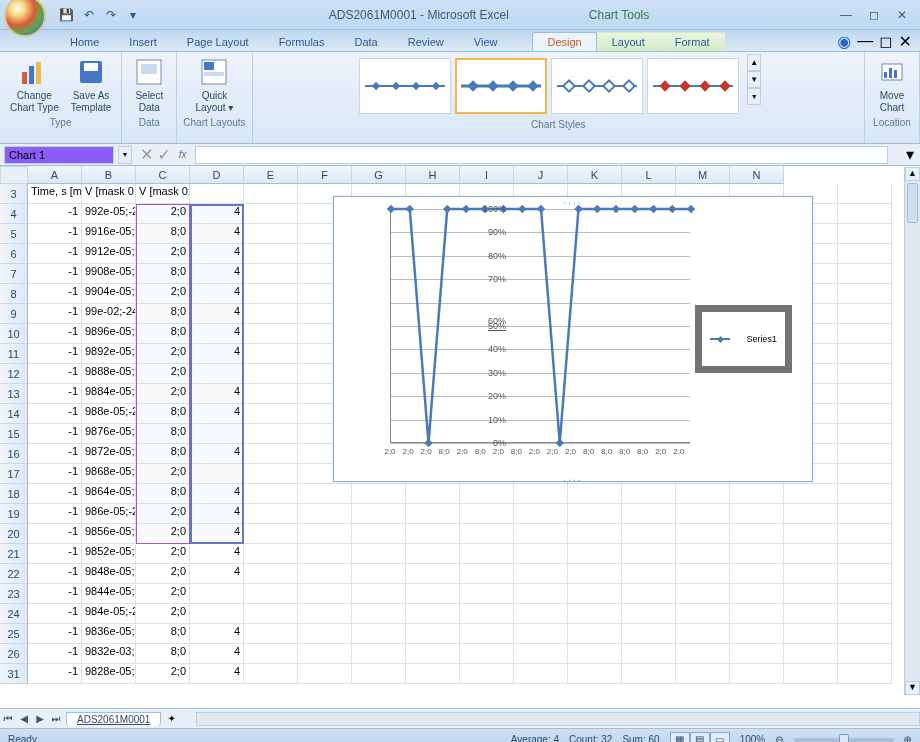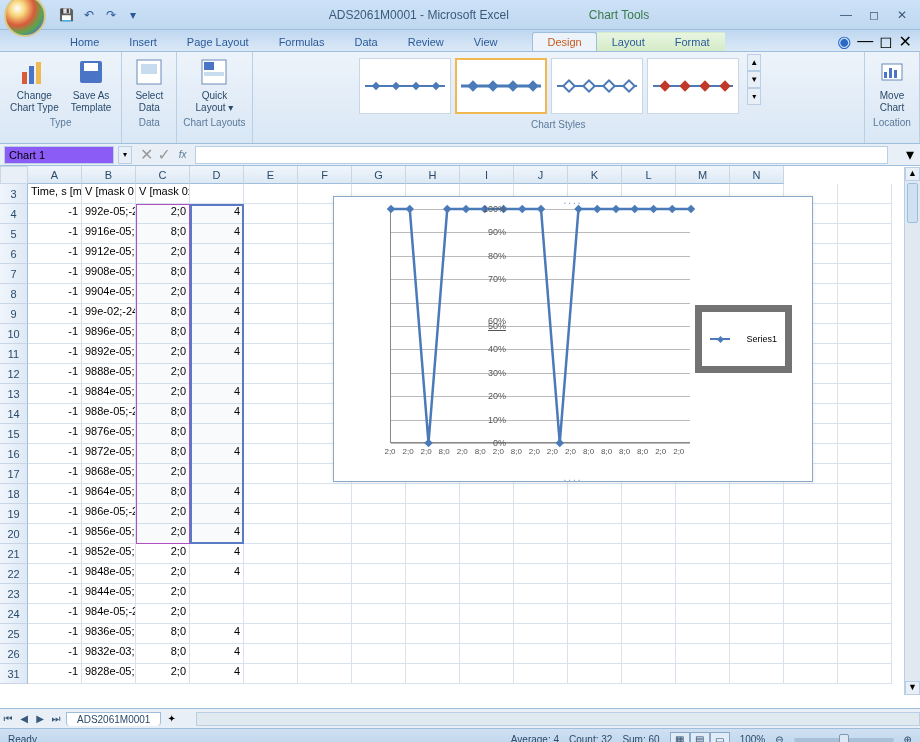--- a/index.html
+++ b/index.html
@@ -66,21 +66,21 @@
 .xaxis-labels span{ transform:translateX(-50%);}
 .legend { position:absolute; right:20px; top:50%; transform:translateY(-50%); border:7px solid #737373; padding:22px 8px; font-size:9px; display:flex; align-items:center; gap:16px;}
 .legend-line { width:20px; height:0; border-top:2px solid #4a7ab8; position:relative;}
 .legend-line::after{content:""; position:absolute; left:8px; top:-3px; width:5px; height:5px; background:#4a7ab8; transform:rotate(45deg);}
 svg.plotline { position:absolute; left:0; top:0; width:100%; height:100%; overflow:visible;}
 
 
 .sheettabs { height:20px; background:#e8eff7; border-top:1px solid #9fbedc; display:flex; align-items:center; font-size:10px;}
 .sheet-nav { display:flex;}
 .sheet-nav span{ width:16px; text-align:center; cursor:pointer; color:#3a5a7a;}
-.sheet-tab { background:#fff; border:1px solid #9fbedc; border-bottom:none; padding:1px 10px; margin-left:2px; border-radius:0 0 4px 4px; cursor:pointer; color:#2a4a6a;}
+.sheet-tab { background:#fff; border:1px solid #9fbedc; border-bottom:none; padding:1px 10px; margin-left:2px; border-radius:0 0 4px 4px; cursor:pointer; color:#2a4a6a;text-decoration:underline;}
 .hscroll { flex:1; margin-left:20px; height:14px; background:#e0e8f0; border:1px solid #b8cfe5; position:relative;}
 
 
 .statusbar { height:22px; background:linear-gradient(#cfe0f2,#bcd4ec); border-top:1px solid #9fbedc; display:flex; align-items:center; font-size:10px; color:#2a4a6a; padding:0 8px;}
 .statusbar .right { margin-left:auto; display:flex; align-items:center; gap:10px;}
 .view-btns { display:flex;}
 .view-btns span{ width:20px; height:16px; border:1px solid #8aa8c8; background:#e0ecf8; cursor:pointer; display:flex;align-items:center;justify-content:center;}
 .zoom-slider { width:100px; height:4px; background:#a8c0d8; position:relative; border-radius:2px;}
 .zoom-slider::after{ content:""; position:absolute; left:45px; top:-4px; width:8px; height:12px; background:#dce8f5; border:1px solid #7a98b8; border-radius:2px;}
 

